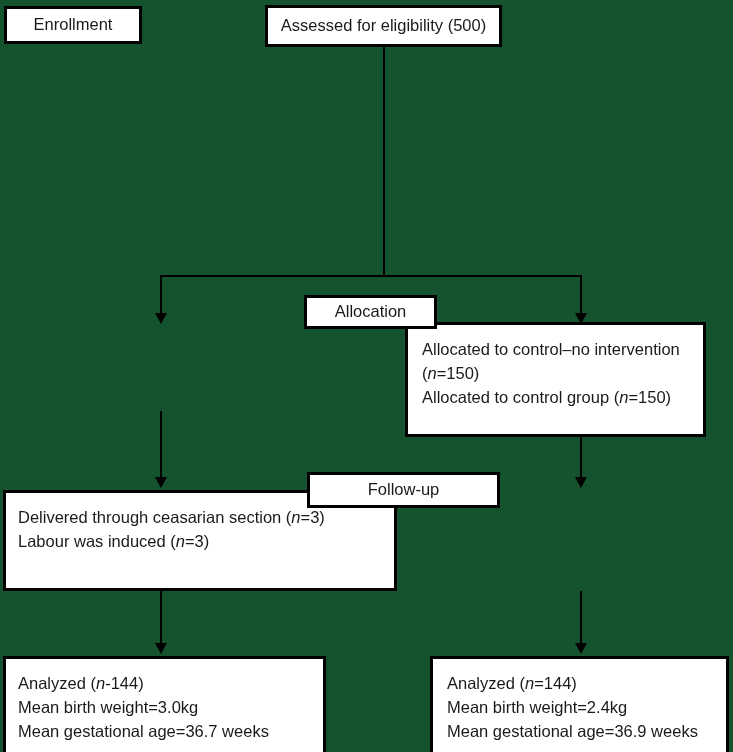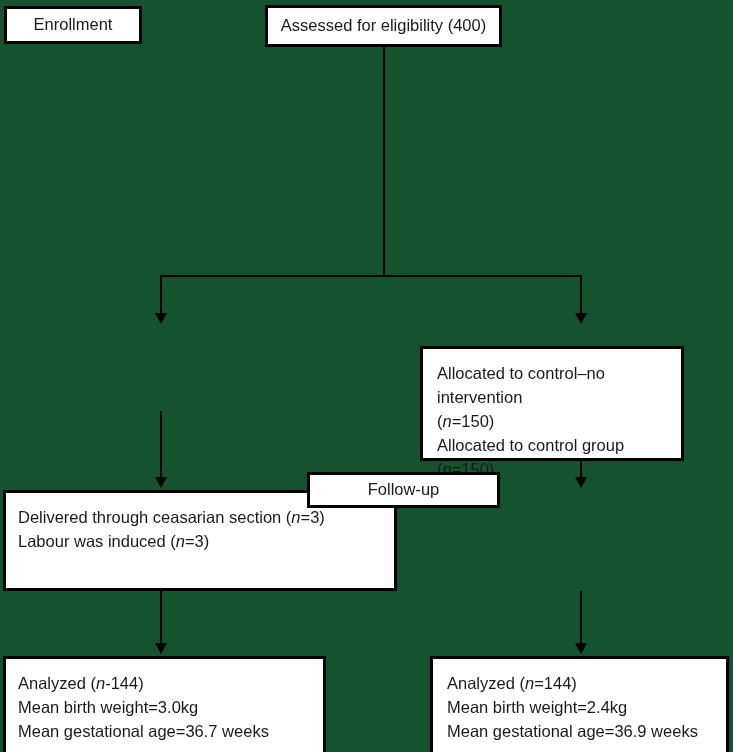--- a/index.html
+++ b/index.html
@@ -75,34 +75,37 @@
 </head>
 <body>
 
 <div id="diagram">
 
   <div class="box stage" style="left:4px; top:6px; width:138px; height:38px;">
     <span class="txt">Enrollment</span>
   </div>
 
   <div class="box stage" style="left:265px; top:5px; width:237px; height:42px;">
-    <span class="txt">Assessed for eligibility (400)</span>
+    <span class="txt">Assessed for eligibility (500)</span>
   </div>
 
   <div class="vline" style="left:383px; top:47px; height:228px;"></div>
 
   <div class="hline" style="left:160px; top:275px; width:422px;"></div>
   <div class="vline" style="left:160px; top:275px; height:40px;"></div>
   <div class="arrowhead" style="left:155px; top:313px;"></div>
   <div class="vline" style="left:580px; top:275px; height:40px;"></div>
   <div class="arrowhead" style="left:575px; top:313px;"></div>
 
+  <div class="box stage" style="left:304px; top:295px; width:133px; height:34px;">
+    <span class="txt">Allocation</span>
+  </div>
 
 
-  <div class="box content pad-right" style="left:420px; top:322px; width:264px; height:115px;margin-top:24px;">
+  <div class="box content pad-right" style="left:405px; top:322px; width:301px; height:115px;">
     <span class="txt">Allocated to control–no intervention
 (<em class="nital">n</em>=150)
 Allocated to control group (<em class="nital">n</em>=150)</span>
   </div>
 
   <div class="vline" style="left:160px; top:411px; height:68px;"></div>
   <div class="arrowhead" style="left:155px; top:477px;"></div>
   <div class="vline" style="left:580px; top:436px; height:44px;"></div>
   <div class="arrowhead" style="left:575px; top:477px;"></div>
 

